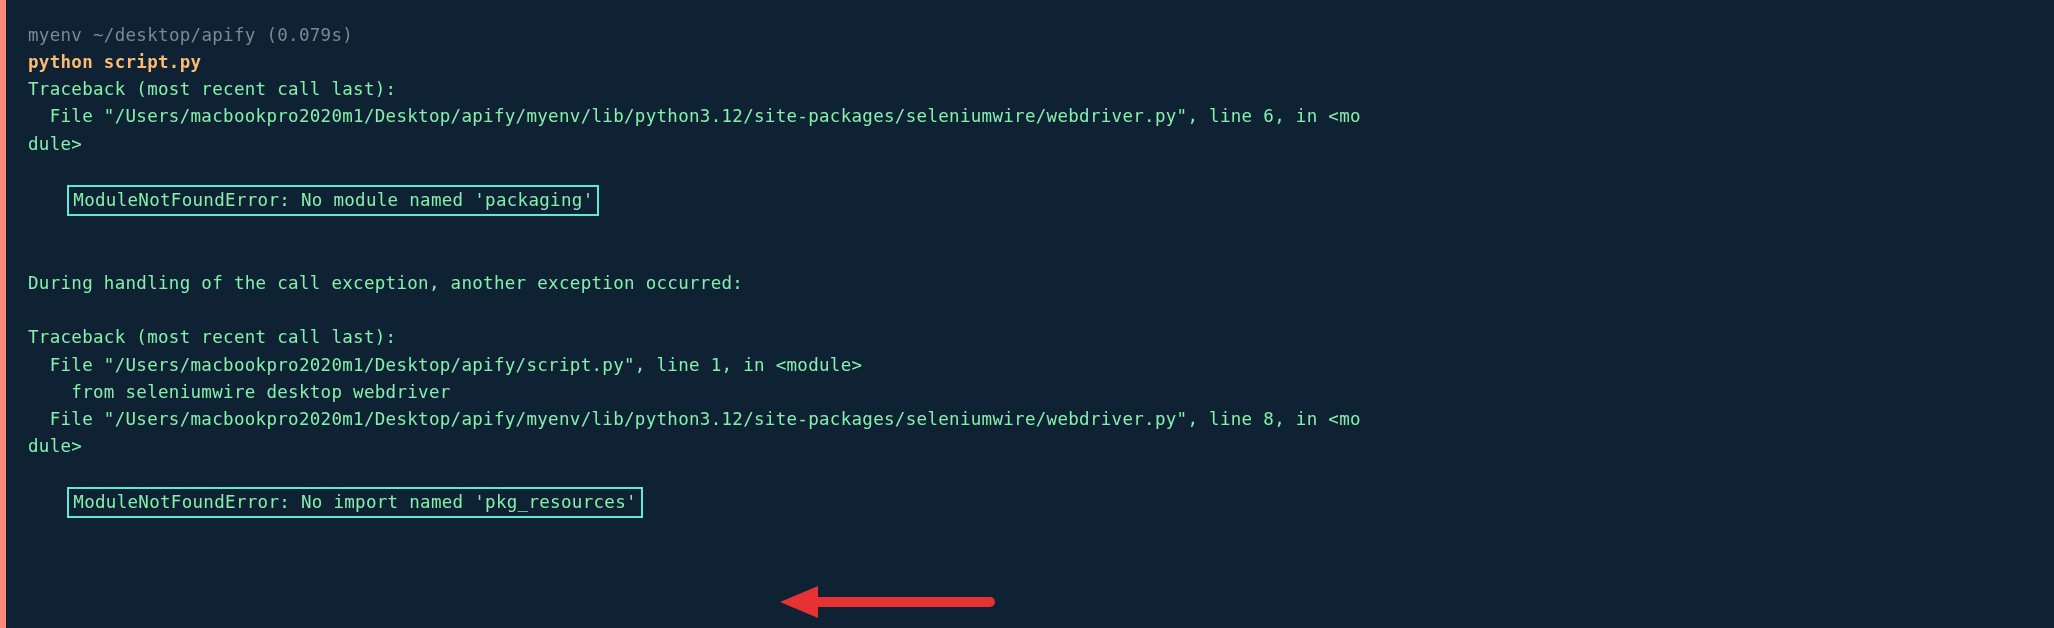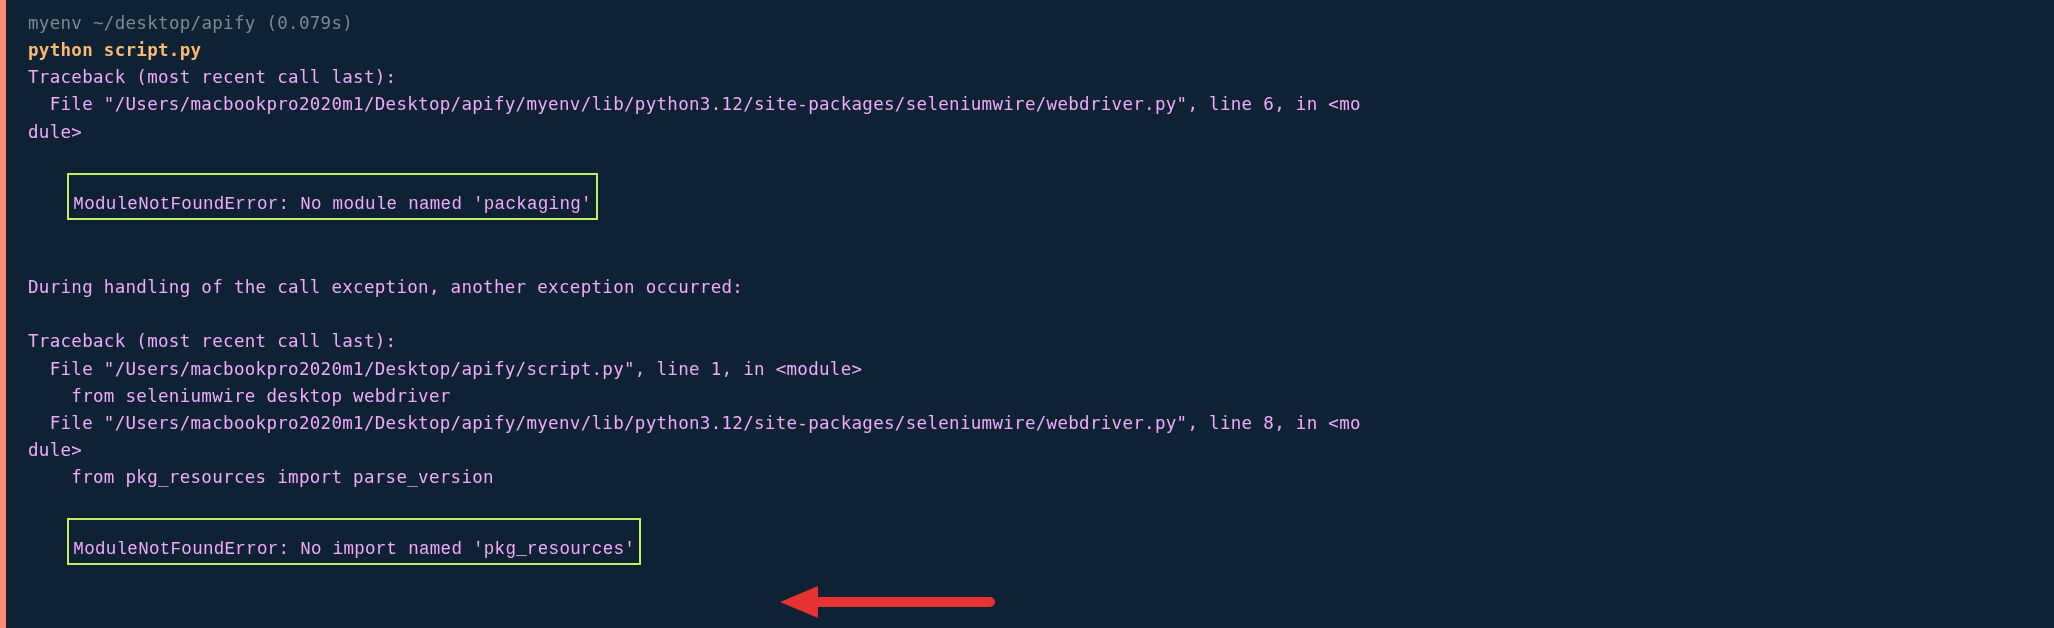--- a/index.html
+++ b/index.html
@@ -22,46 +22,45 @@
     position: absolute;
     left: 0;
     top: 0;
     width: 6px;
     height: 628px;
     background: #ff8a7a;
   }
   .terminal {
     position: absolute;
     left: 6px;
-    top: 0;
+    top: 12px;
     padding: 10px 20px 10px 22px;
     background: #0e2233;
     width: calc(2054px - 6px);
   }
   .prompt-line {
     color: #7a8a94;
     letter-spacing: 0.3px;
   }
   .cmd-line {
     color: #fdba74;
     font-weight: 700;
     letter-spacing: 0.3px;
   }
   .out-line {
-    color: #f0abfc;
+    color: #86efac;
     white-space: pre-wrap;
     letter-spacing: 0.3px;
   }
   .error-box {
     display: inline-block;
-    border: 2px solid #bef264;
-    padding: 16px 4px 0 0;
+    border: 2px solid #5eead4;
+    padding: 0 4px 0 0;
     margin-left: -4px;
     padding-left: 4px;
-    font-family: Liberation Mono, monospace;
   }
   .arrow-holder {
     position: absolute;
     left: 780px;
     top: 582px;
     pointer-events: none;
   }
   .arrow-svg {
     width: 220px;
     height: 40px;
@@ -97,21 +96,20 @@
 
   <div class="out-line">During handling of the call exception, another exception occurred:</div>
 
   <div class="out-line">&nbsp;</div>
 
   <div class="out-line">Traceback (most recent call last):</div>
   <div class="out-line">  File "/Users/macbookpro2020m1/Desktop/apify/script.py", line 1, in &lt;module&gt;</div>
   <div class="out-line">    from seleniumwire desktop webdriver</div>
   <div class="out-line">  File "/Users/macbookpro2020m1/Desktop/apify/myenv/lib/python3.12/site-packages/seleniumwire/webdriver.py", line 8, in &lt;mo</div>
   <div class="out-line">dule&gt;</div>
-  <div class="out-line">    from pkg_resources import parse_version</div>
   <div class="out-line">
     <span class="error-box">ModuleNotFoundError: No import named 'pkg_resources'</span>
   </div>
 
 </div>
 
 <div class="arrow-holder">
   <svg class="arrow-svg" viewBox="0 0 220 40">
     <line x1="210" y1="20" x2="30" y2="20" stroke="#e63232" stroke-width="10" stroke-linecap="round"></line>
     <polygon points="0,20 38,4 38,36" fill="#e63232"></polygon>

